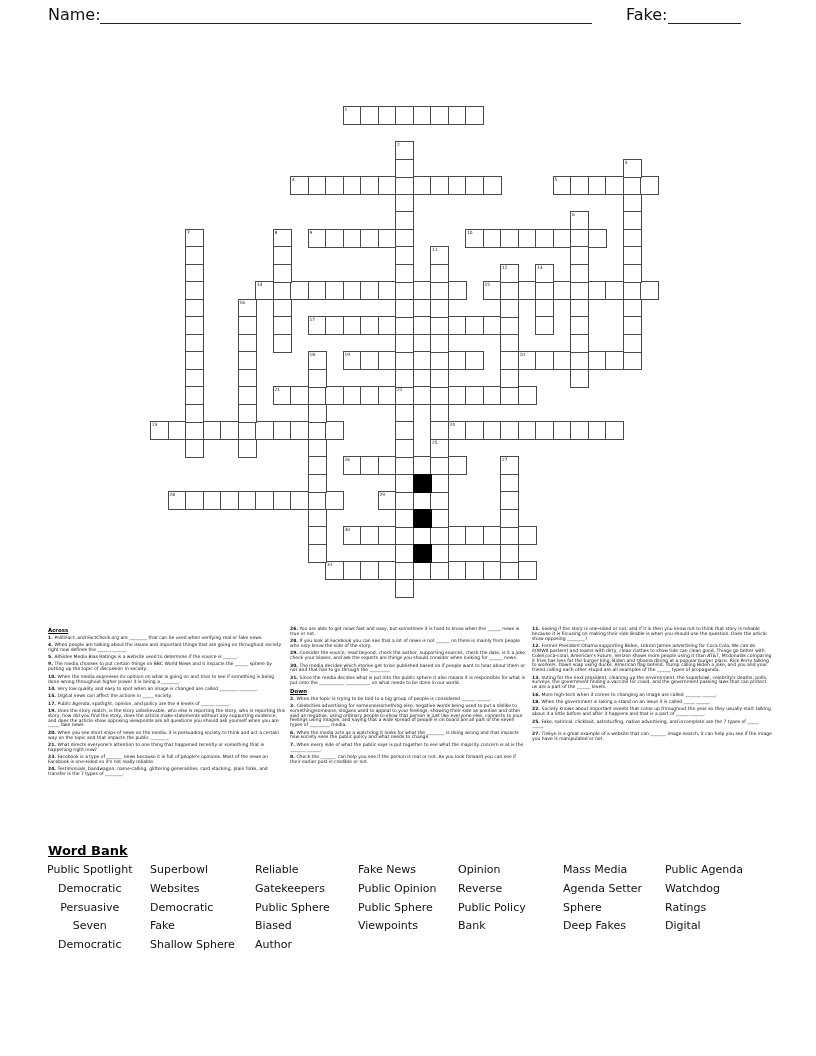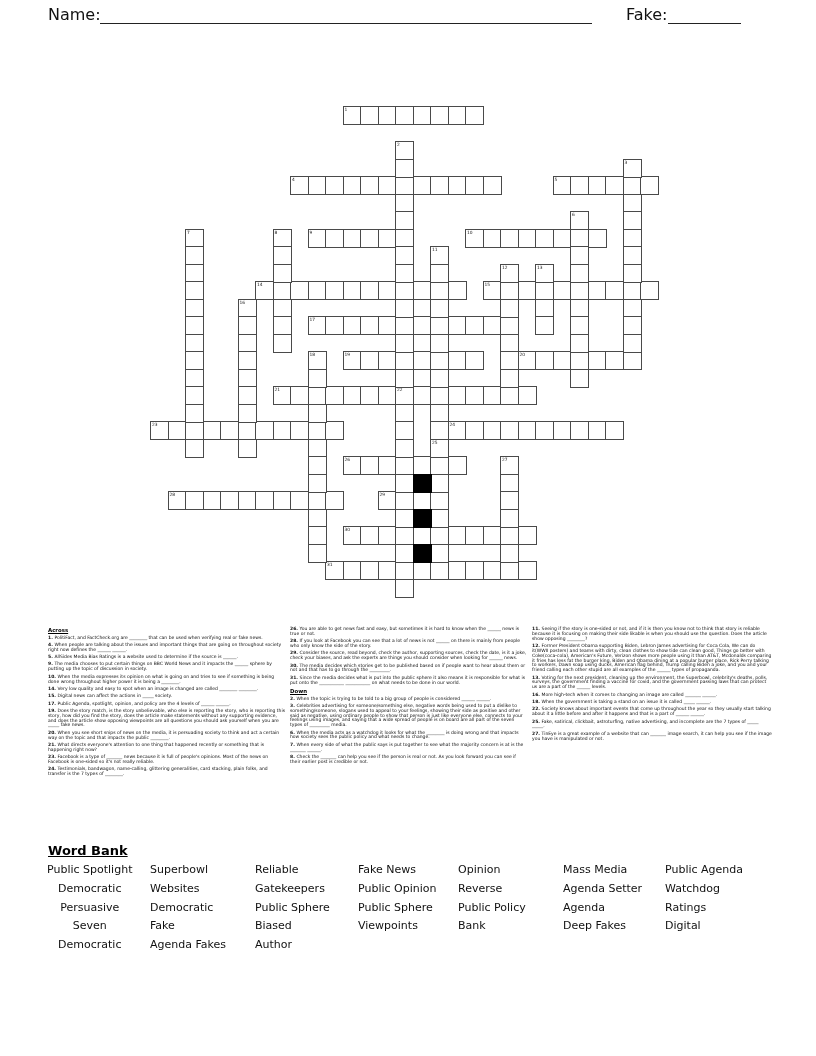--- a/index.html
+++ b/index.html
@@ -411,21 +411,21 @@
         <div>Democratic</div>
         <div>Persuasive</div>
         <div>Seven</div>
         <div>Democratic</div>
       </div>
       <div class="wb-col" style="left: 150px;">
         <div>Superbowl</div>
         <div>Websites</div>
         <div>Democratic</div>
         <div>Fake</div>
-        <div>Agenda Fakes</div>
+        <div>Shallow Sphere</div>
       </div>
       <div class="wb-col" style="left: 255px;">
         <div>Reliable</div>
         <div>Gatekeepers</div>
         <div>Public Sphere</div>
         <div>Biased</div>
         <div>Author</div>
       </div>
       <div class="wb-col" style="left: 358px;">
         <div>Fake News</div>
@@ -435,21 +435,21 @@
       </div>
       <div class="wb-col" style="left: 458px;">
         <div>Opinion</div>
         <div>Reverse</div>
         <div>Public Policy</div>
         <div>Bank</div>
       </div>
       <div class="wb-col" style="left: 563px;">
         <div>Mass Media</div>
         <div>Agenda Setter</div>
-        <div>Agenda</div>
+        <div>Sphere</div>
         <div>Deep Fakes</div>
       </div>
       <div class="wb-col" style="left: 665px;">
         <div>Public Agenda</div>
         <div>Watchdog</div>
         <div>Ratings</div>
         <div>Digital</div>
       </div>
     </div>
 

